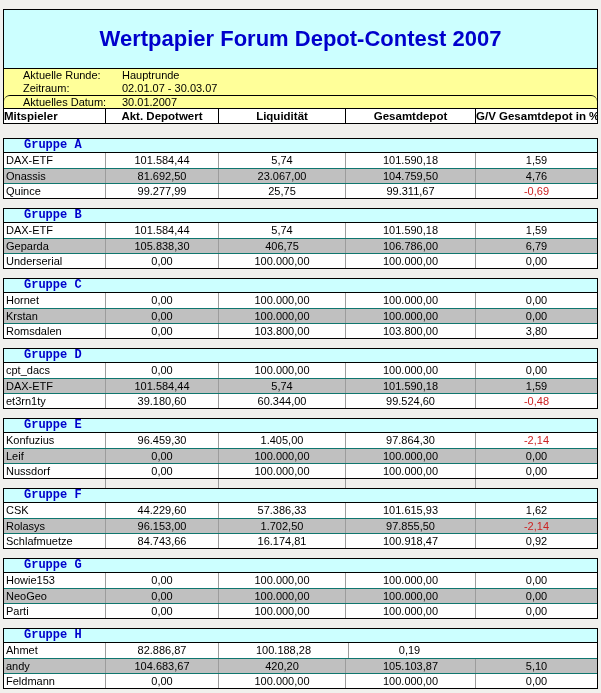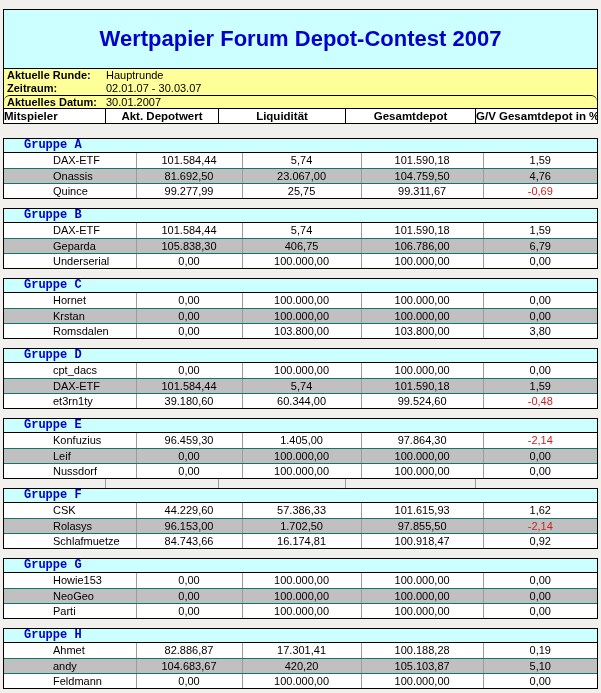--- a/index.html
+++ b/index.html
@@ -24,21 +24,21 @@
   }
 
   
   .info-block {
     box-sizing:border-box;
     background:var(--panel-yellow, #FFFF99);
     border-left:1px solid var(--border-dark, #000);
     border-right:1px solid var(--border-dark, #000);
   }
   .info-row { display:flex; height:13px; line-height:13px; font-size:11px; }
-  .info-row .lbl { width:99px; padding-left:3px;font-weight:bold; }
+  .info-row .lbl { width:99px; padding-left:19px; }
   .info-row.dated { border-top:1px solid var(--border-dark, #000); box-sizing:content-box; height:12px; line-height:12px;border-radius:6px; }
 
   
   .header-row {
     box-sizing:border-box; display:flex; height:16px;
     background:#FFFFFF; border:1px solid var(--border-dark, #000);
     font-weight:bold; font-size:11.5px;
   }
   .header-row .hc {
     box-sizing:border-box; line-height:14px; text-align:center;
@@ -69,21 +69,21 @@
     color:var(--title-color, #0000CC);
     padding-left:20px;
     font-family:Liberation Mono, monospace;
   }
   .table-row { display:flex; height:15px; line-height:15px; font-size:11px; box-sizing:border-box; }
   .table-row:nth-of-type(n+2) { border-top:1px solid #0f766e; line-height:14px; }
   .table-row.shade { background:var(--row-shade, #C0C0C0); }
   .cell { box-sizing:border-box; overflow:hidden; white-space:nowrap; }
   .cell:not(:first-child) { border-left:1px solid var(--grid-line, #9C9C9C); }
   .cell.num { text-align:center; }
-  .cell.player { padding-left:13px;margin-left:36px; }
+  .cell.player { padding-left:2px; }
   .cell.neg { color:var(--negative, #CC2222);text-align:center; }
 
   .block-gap { height:9px; position:relative; }
   .block-gap.with-lines i {
     position:absolute; top:0; bottom:0; width:1px;
     background:var(--grid-line, #9C9C9C); display:block;
   }
 </style>
 </head>
 <body>
@@ -313,21 +313,20 @@
           </div>
         </div>
   </div>
 <div class="block-gap"></div>
   <div class="group">
     <div class="group-header">Gruppe H</div>
     <div>
           <div class="table-row">
             <div class="cell player c0">Ahmet</div>
             <div class="cell num c1">82.886,87</div>
-            <div class="cell num c2">17.301,41</div>
             <div class="cell num c3">100.188,28</div>
             <div class="cell num c4">0,19</div>
           </div>
           <div class="table-row shade">
             <div class="cell player c0">andy</div>
             <div class="cell num c1">104.683,67</div>
             <div class="cell num c2">420,20</div>
             <div class="cell num c3">105.103,87</div>
             <div class="cell num c4">5,10</div>
           </div>

